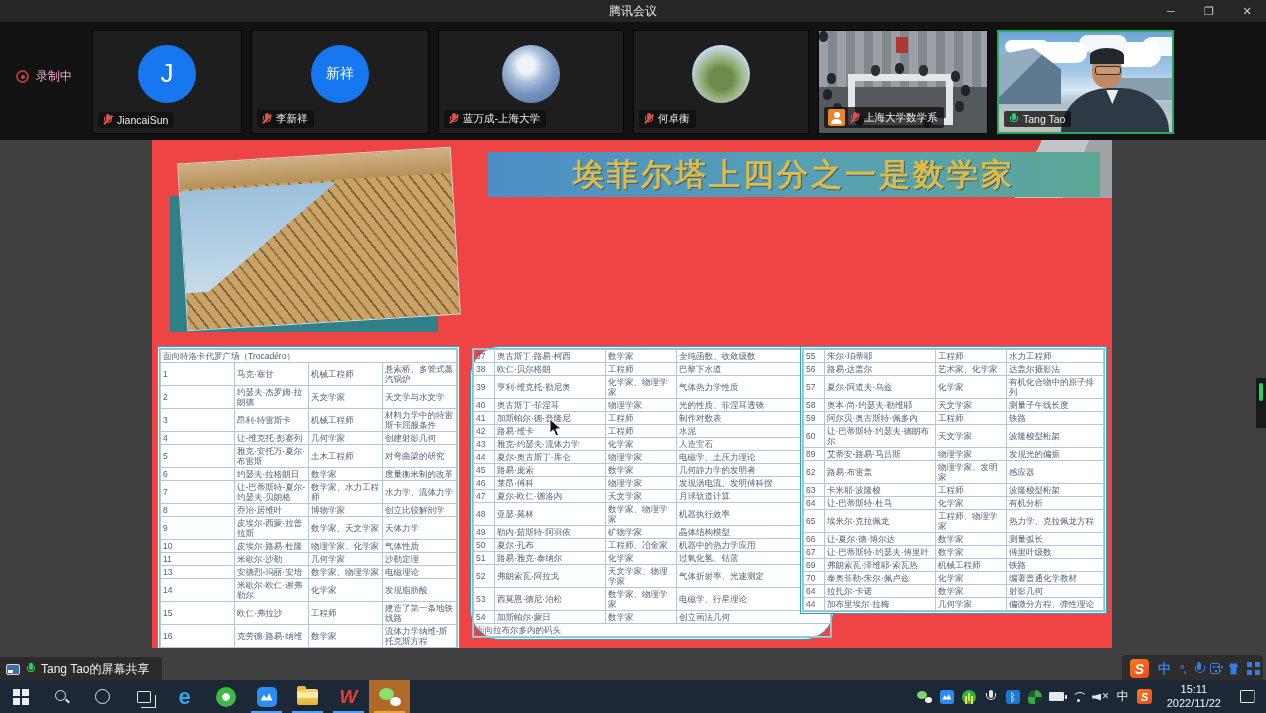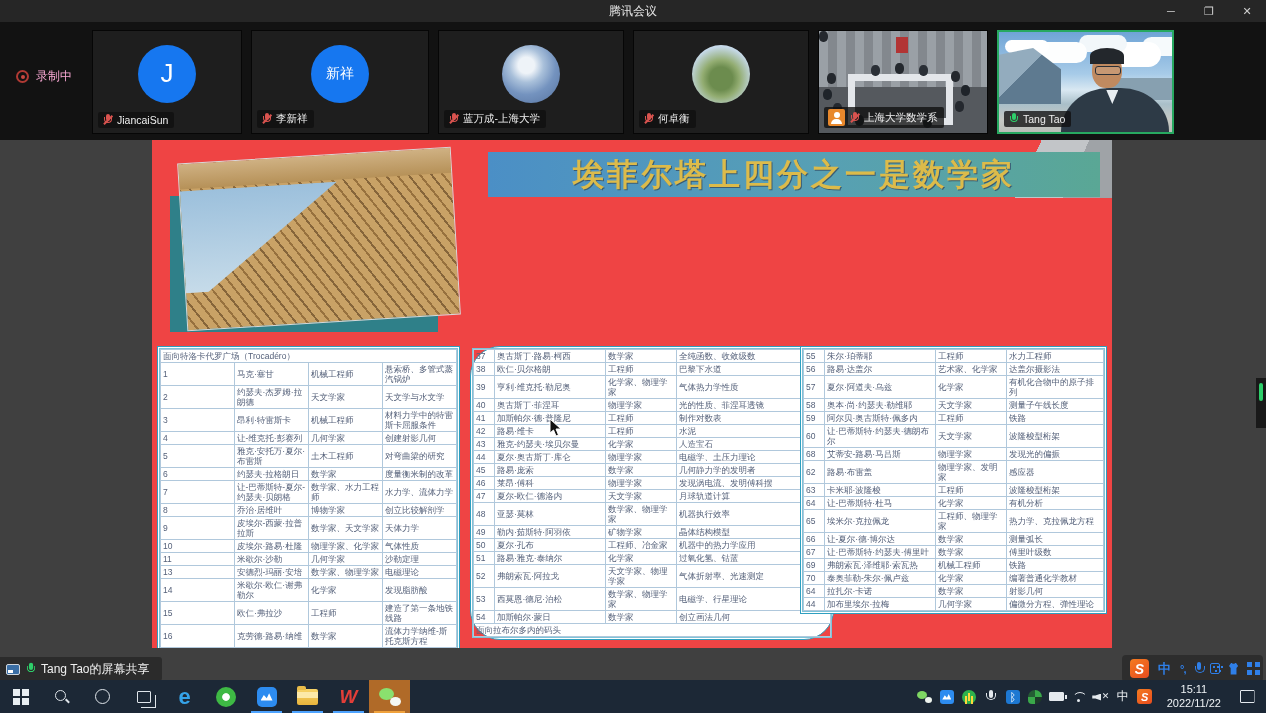--- a/index.html
+++ b/index.html
@@ -469,21 +469,21 @@
                     <td class="c-achv">制作对数表</td>
                   </tr>
                   <tr>
                     <td class="c-num">42</td>
                     <td class="c-name">路易·维卡</td>
                     <td class="c-prof">工程师</td>
                     <td class="c-achv">水泥</td>
                   </tr>
                   <tr>
                     <td class="c-num">43</td>
-                    <td class="c-name">雅克-约瑟夫·埃贝尔曼</td>
+                    <td class="c-name">雅克-约瑟夫·流体力学</td>
                     <td class="c-prof">化学家</td>
                     <td class="c-achv">人造宝石</td>
                   </tr>
                   <tr>
                     <td class="c-num">44</td>
                     <td class="c-name">夏尔·奥古斯丁·库仑</td>
                     <td class="c-prof">物理学家</td>
                     <td class="c-achv">电磁学、土压力理论</td>
                   </tr>
                   <tr>
@@ -587,21 +587,21 @@
                     <td class="c-prof">工程师</td>
                     <td class="c-achv">铁路</td>
                   </tr>
                   <tr>
                     <td class="c-num">60</td>
                     <td class="c-name">让·巴蒂斯特·约瑟夫·德朗布尔</td>
                     <td class="c-prof">天文学家</td>
                     <td class="c-achv">波隆梭型桁架</td>
                   </tr>
                   <tr>
-                    <td class="c-num">68</td>
+                    <td class="c-num">89</td>
                     <td class="c-name">艾蒂安-路易·马吕斯</td>
                     <td class="c-prof">物理学家</td>
                     <td class="c-achv">发现光的偏振</td>
                   </tr>
                   <tr>
                     <td class="c-num">62</td>
                     <td class="c-name">路易·布雷盖</td>
                     <td class="c-prof">物理学家、发明家</td>
                     <td class="c-achv">感应器</td>
                   </tr>

